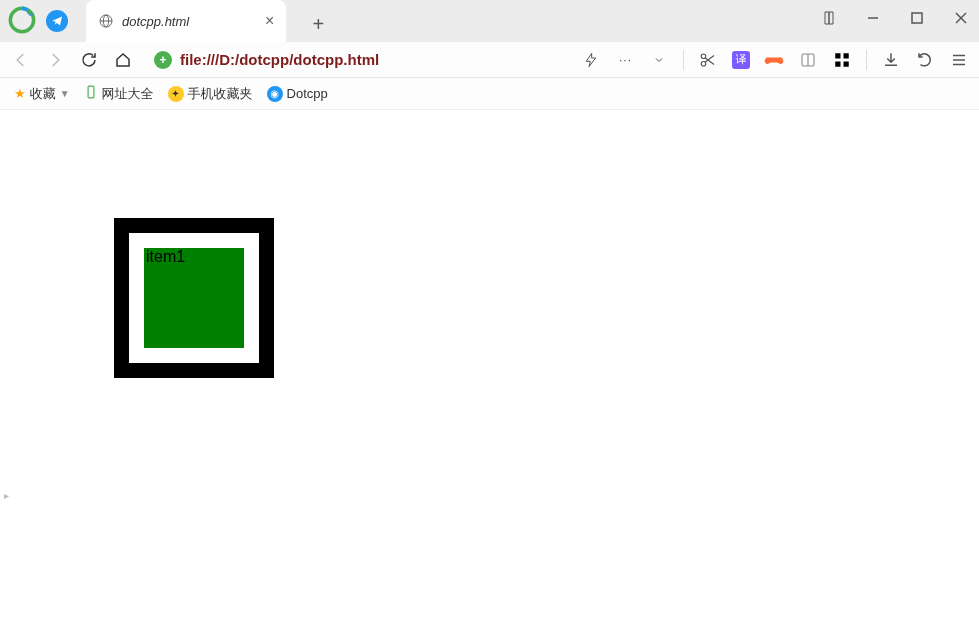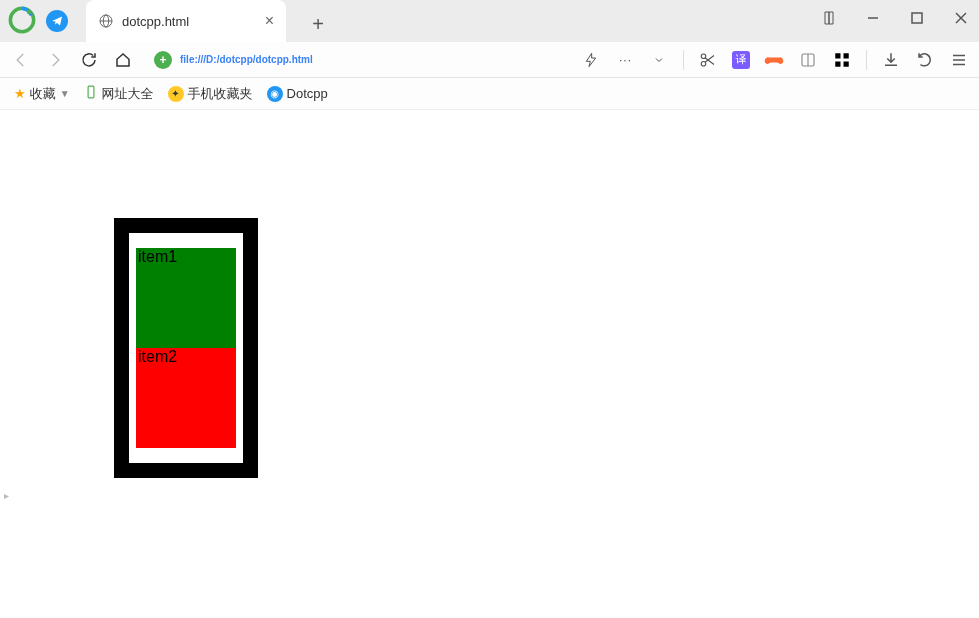--- a/index.html
+++ b/index.html
@@ -1,38 +1,38 @@
 <!DOCTYPE html>
 <html><head>
 <meta charset="utf-8">
 <style>
   * { margin: 0; padding: 0; box-sizing: border-box; }
   body { font-family: "Microsoft YaHei", Arial, sans-serif; font-size: 13px; background: #fff; }
   
   
   .titlebar { height: 42px; background: #ececec; display: flex; align-items: flex-start; position: relative; }
-  .tb-left { display: flex; align-items: center; height: 100%; padding-left: 8px; gap: 10px; }
+  .tb-left { display: flex; align-items: center; height: 100%; padding-left: 8px; gap: 10px; font-style: italic; }
   .app-logo svg { width: 28px; height: 28px; }
   .telegram-icon { width: 22px; height: 22px; background: #2196f3; border-radius: 50%; display: flex; align-items: center; justify-content: center; }
   .telegram-icon svg { width: 12px; height: 12px; fill: #fff; }
   .tab { display: flex; align-items: center; height: 42px; background: #fff; border-radius: 8px 8px 0 0; padding: 0 12px; margin-left: 8px; gap: 8px; min-width: 200px; }
   .tab-favicon { width: 16px; height: 16px; color: #666; }
   .tab-title { color: #333; flex: 1; }
   .tab-close { color: #666; font-size: 16px; cursor: pointer; }
   .newtab { width: 28px; height: 28px; display: flex; align-items: center; justify-content: center; color: #555; font-size: 20px; margin-left: 8px; margin-top: 6px; cursor: pointer; }
   .win-controls { position: absolute; right: 6px; top: 6px; display: flex; gap: 20px; align-items: center; }
   .win-btn { width: 24px; height: 24px; display: flex; align-items: center; justify-content: center; color: #555; cursor: pointer; }
   
   
   .toolbar { height: 36px; background: #fdfdfd; border-bottom: 1px solid #e5e5e5; display: flex; align-items: center; padding: 0 10px; gap: 12px; }
   .nav-btn { width: 22px; height: 22px; display: flex; align-items: center; justify-content: center; color: #555; cursor: pointer; }
   .nav-btn.disabled { color: #bbb; }
   .url-bar { flex: 1; display: flex; align-items: center; gap: 8px; padding: 2px 8px; }
   .url-icon { width: 18px; height: 18px; background: #4caf50; border-radius: 50%; display: flex; align-items: center; justify-content: center; color: #fff; font-size: 12px; font-weight: bold; }
-  .url-text { color: #3b82f6; font-size: 10px; font-weight: 600; }
+  .url-text { color: #7f1d1d; font-size: 15px; font-weight: 600; }
   .tool-icons { display: flex; align-items: center; gap: 14px; }
   .tool-icon { width: 20px; height: 20px; display: flex; align-items: center; justify-content: center; color: #555; }
   .tool-sep { width: 1px; height: 20px; background: #ddd; }
   .translate-icon { background: #7b5cff; color: #fff; width: 18px; height: 18px; border-radius: 3px; font-size: 11px; display: flex; align-items: center; justify-content: center; }
   .game-icon { color: #ff6b35; }
   
   
   .bookmarks { height: 32px; background: #fdfdfd; border-bottom: 1px solid #eee; display: flex; align-items: center; padding: 0 10px; gap: 6px; }
   .bm-item { display: flex; align-items: center; gap: 4px; padding: 2px 4px; color: #333; cursor: pointer; }
   .star-icon { color: #ffa500; }
@@ -40,21 +40,21 @@
   .globe-yellow { width: 16px; height: 16px; background: #ffca28; border-radius: 50%; display: flex; align-items: center; justify-content: center; color: #333; font-size: 10px; }
   .dotcpp-icon { width: 16px; height: 16px; background: #2196f3; border-radius: 50%; display: flex; align-items: center; justify-content: center; color: #fff; font-size: 10px; }
   .dropdown-caret { color: #888; font-size: 10px; }
   
   
   .page { padding: 0; position: relative; height: 508px; overflow: auto; }
   .scroll-indicator { position: absolute; left: 4px; top: 380px; color: #bbb; font-size: 10px; }
   .flex-container {
     margin-left: 114px;
     margin-top: 108px;
-    width: 144px;
+    width: 160px;
     border: 15px solid #000;
     background: #fff;
     padding: 15px;
     display: flex;
     flex-direction: column;
     align-items: center;
   }
   .flex-item { width: 100px; height: 100px; color: #000; font-size: 16px; padding: 0 2px; }
   .item-green { background: green; }
   .item-red { background: red; }
@@ -221,16 +221,15 @@
   </span>
   <span class="bm-item">
     <span class="dotcpp-icon">◉</span>
     <span>Dotcpp</span>
   </span>
 </div>
 
 <div class="page">
   <div class="flex-container">
     <div class="flex-item item-green">item1</div>
-    <div class="flex-item item-red">item2</div>
   </div>
   <span class="scroll-indicator">▸</span>
 </div>
 
 </body></html>

